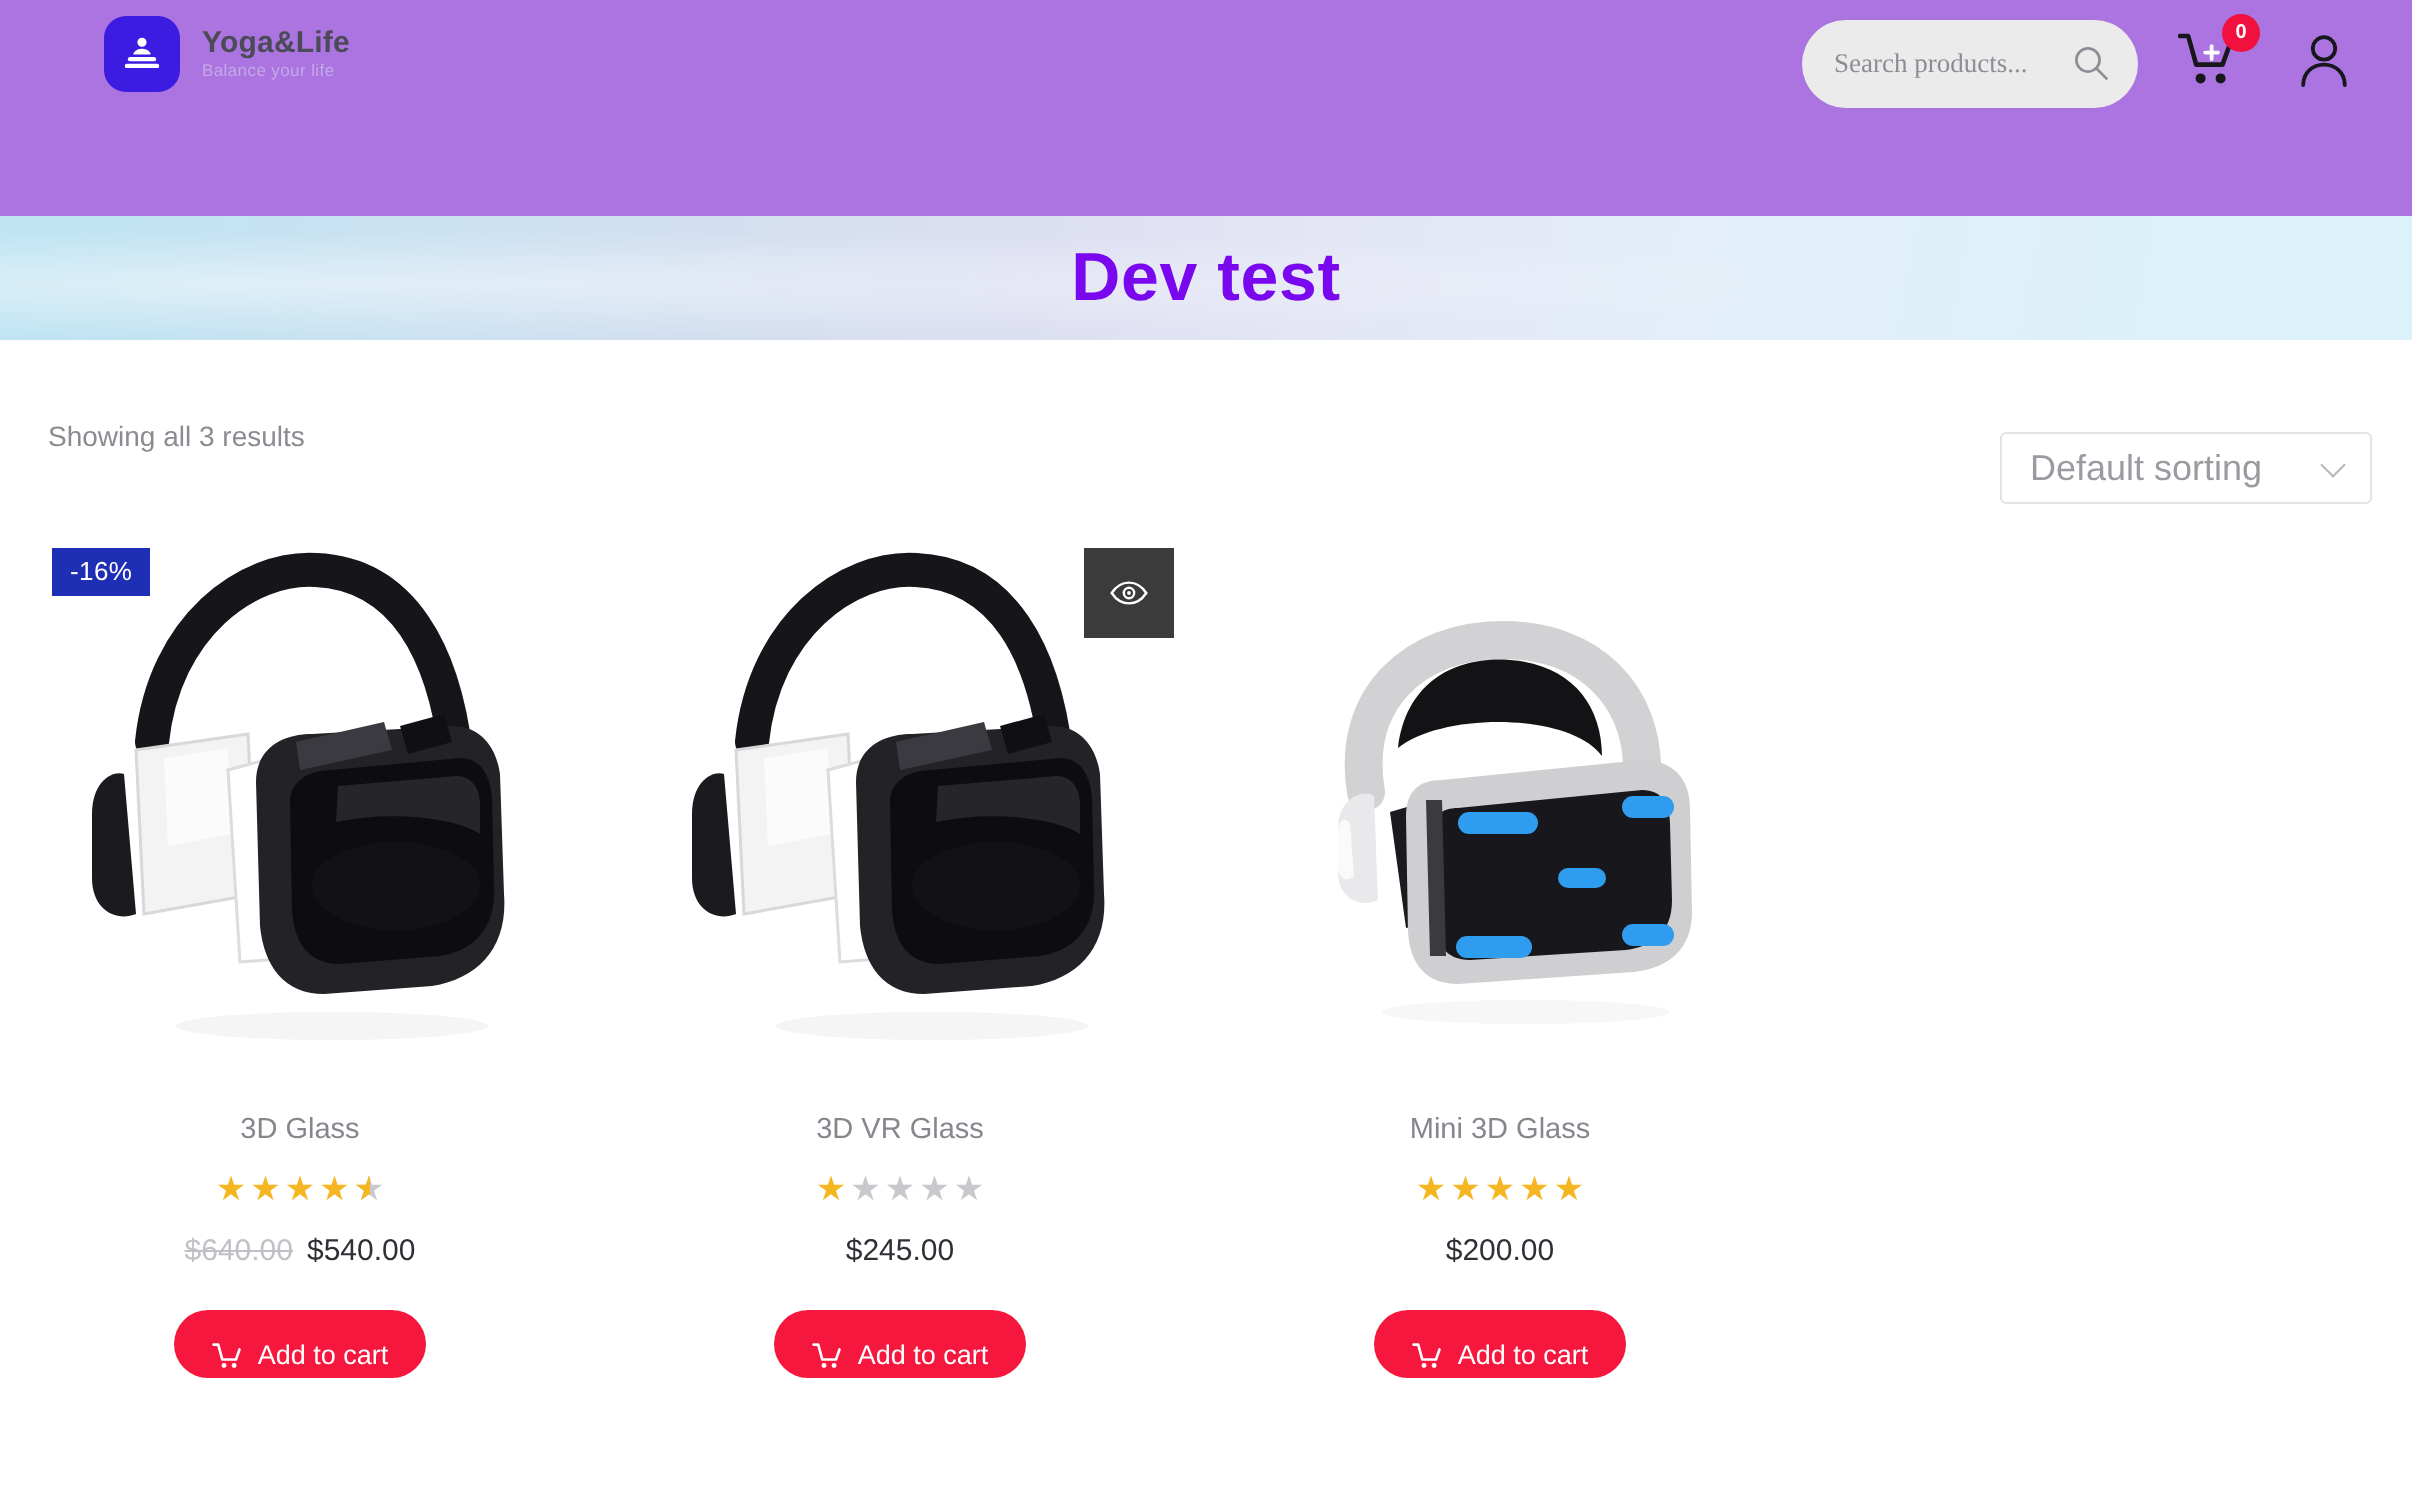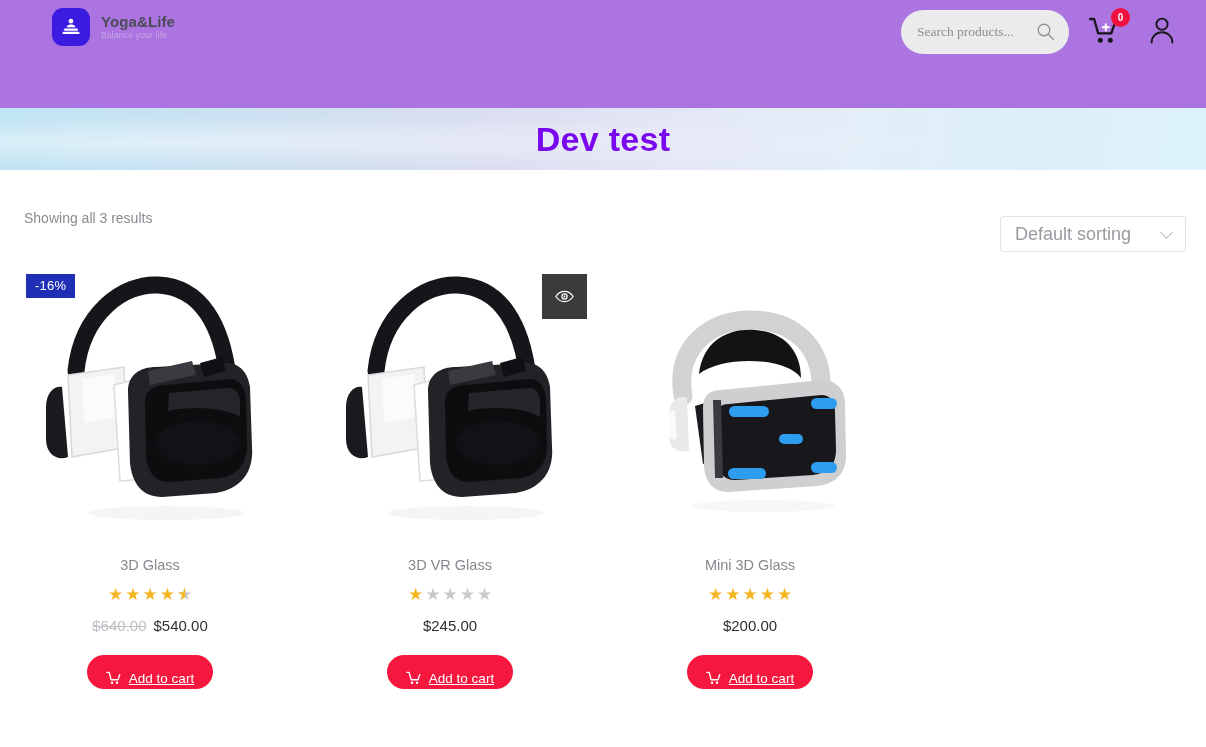--- a/index.html
+++ b/index.html
@@ -163,26 +163,25 @@
     content: "★"; position: absolute; left: 0; top: 0;
     width: 50%; overflow: hidden; color: #f5b622;
   }
   .price-row { margin-top: 14px; font-size: 15px; display: flex; gap: 7px; align-items: baseline; }
   .price-old { color: #c0c0c6; text-decoration: line-through; }
   .price-now { color: #2f2f36; font-weight: 400; }
   .addcart {
     margin-top: 21px;
     background: #f5173e; color: #fff; border: none;
     border-radius: 22px;
-    height: 34px; padding: 16px 19px;
+    height: 34px; padding: 4px 19px;
     font-family: "Liberation Sans", sans-serif;
     font-size: 13.5px;
-    display: flex; align-items: flex-start; gap: 8px;
+    display: flex; align-items: flex-end; gap: 8px;
     cursor: pointer;
-    text-decoration: underline;
   }
 </style>
 </head>
 <body>
 
 <div class="header">
 
   <div class="logo-wrap">
     <div class="logo-mark">
       <svg width="22" height="22" viewBox="0 0 24 24" aria-hidden="true">

